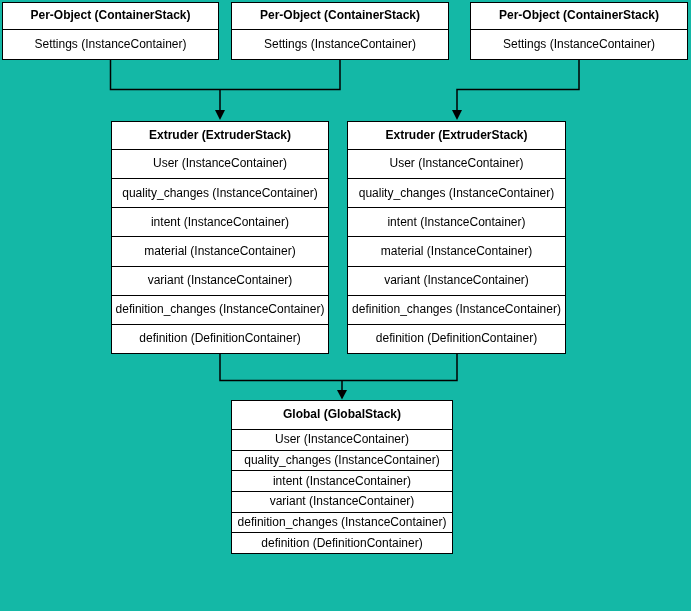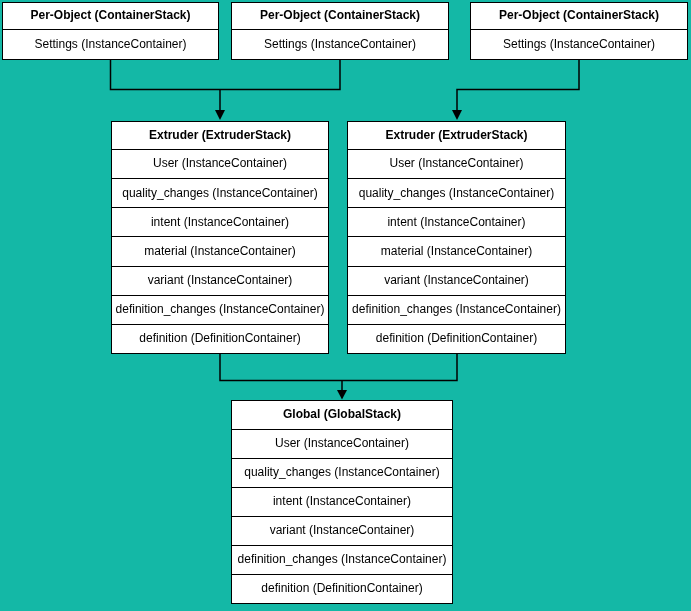--- a/index.html
+++ b/index.html
@@ -102,21 +102,21 @@
     <div class="title" style="flex-basis:27px;">Extruder (ExtruderStack)</div>
     <div class="row">User (InstanceContainer)</div>
     <div class="row">quality_changes (InstanceContainer)</div>
     <div class="row">intent (InstanceContainer)</div>
     <div class="row">material (InstanceContainer)</div>
     <div class="row">variant (InstanceContainer)</div>
     <div class="row">definition_changes (InstanceContainer)</div>
     <div class="row">definition (DefinitionContainer)</div>
   </div>
 
-  <div class="stack" style="left:231px; top:400px; width:222px; height:204px;">
+  <div class="stack" style="left:231px; top:400px; width:222px; height:154px;">
     <div class="title" style="flex-basis:28px;">Global (GlobalStack)</div>
     <div class="row">User (InstanceContainer)</div>
     <div class="row">quality_changes (InstanceContainer)</div>
     <div class="row">intent (InstanceContainer)</div>
     <div class="row">variant (InstanceContainer)</div>
     <div class="row">definition_changes (InstanceContainer)</div>
     <div class="row">definition (DefinitionContainer)</div>
   </div>
 
 </div>

